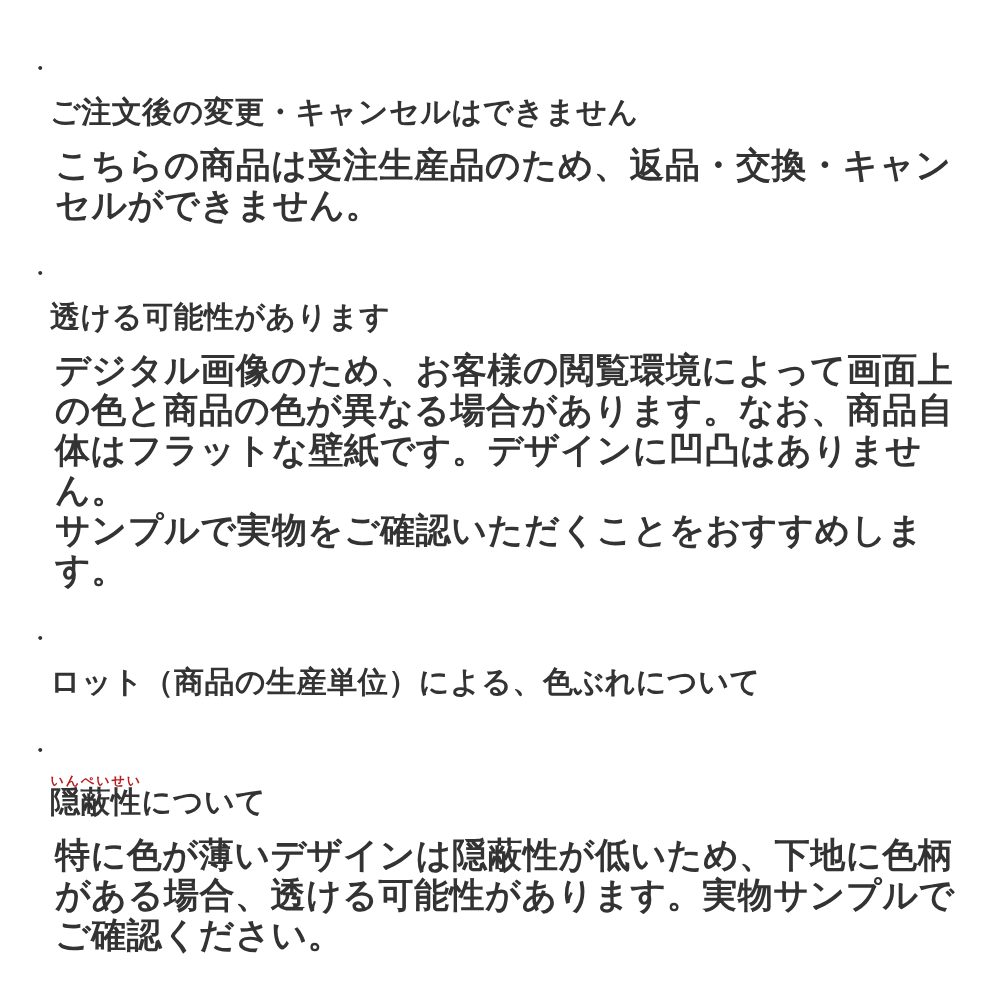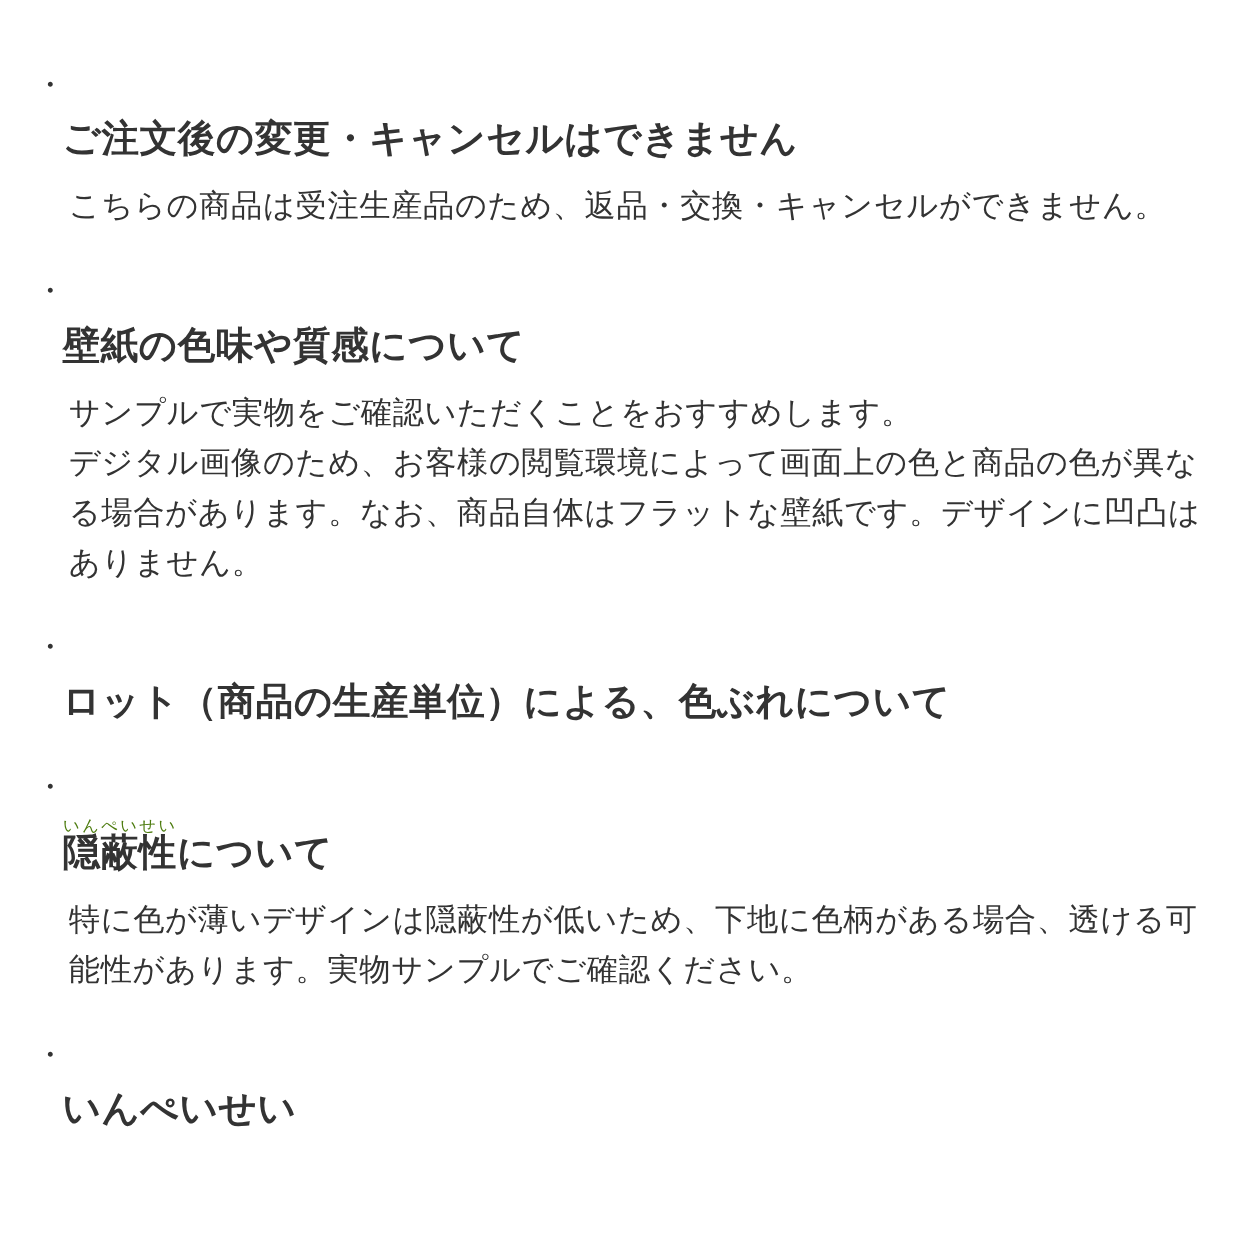--- a/index.html
+++ b/index.html
@@ -38,30 +38,30 @@
     font-weight: bold;
     line-height: 40px;
     letter-spacing: 0.5px;
     margin-top: 44px;
   }
   ruby {
     ruby-position: over;
   }
   rt {
     font-size: 13px;
-    font-weight: normal;
+    font-weight: bold;
     letter-spacing: 1px;
-    color: #4d7c0f;
+    color: #b91c1c;
   }
   .body {
     margin: 13px 0 0 25px;
-    font-size: 25px;
+    font-size: 35px;
     line-height: 40px;
     letter-spacing: 0.5px;
-    font-weight: normal;
+    font-weight: bold;
   }
   .body p {
     margin: 0;
   }
 </style>
 </head>
 <body>
 
 <div class="page">
 
@@ -71,25 +71,25 @@
       <span class="heading">ご注文後の変更・キャンセルはできません</span>
     </div>
     <div class="body">
       <p>こちらの商品は受注生産品のため、返品・交換・キャンセルができません。</p>
     </div>
   </div>
 
   <div class="section">
     <div class="heading-row">
       <span class="bullet">・</span>
-      <span class="heading">壁紙の色味や質感について</span>
+      <span class="heading">透ける可能性があります</span>
     </div>
     <div class="body">
+      <p>デジタル画像のため、お客様の閲覧環境によって画面上の色と商品の色が異なる場合があります。なお、商品自体はフラットな壁紙です。デザインに凹凸はありません。</p>
       <p>サンプルで実物をご確認いただくことをおすすめします。</p>
-      <p>デジタル画像のため、お客様の閲覧環境によって画面上の色と商品の色が異なる場合があります。なお、商品自体はフラットな壁紙です。デザインに凹凸はありません。</p>
     </div>
   </div>
 
   <div class="section">
     <div class="heading-row">
       <span class="bullet">・</span>
       <span class="heading">ロット（商品の生産単位）による、色ぶれについて</span>
     </div>
   </div>
 

